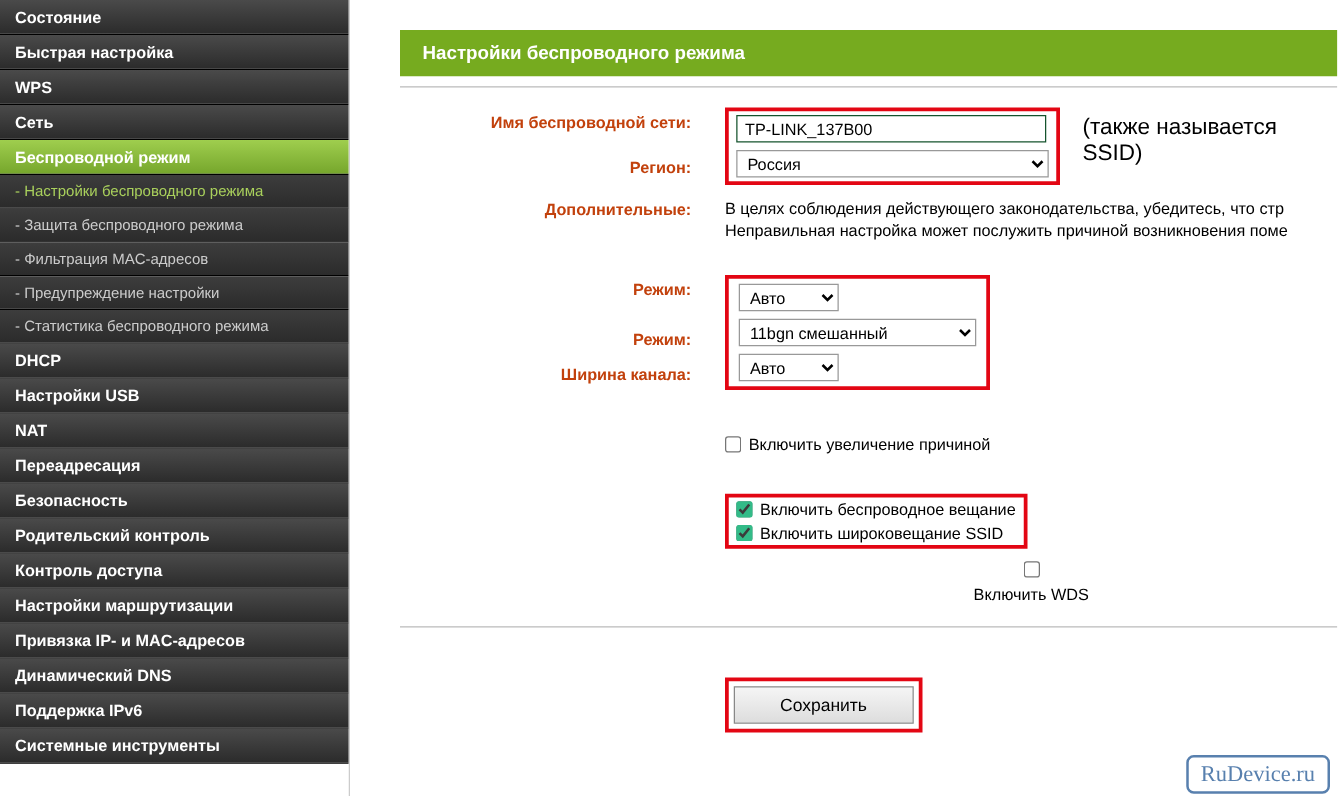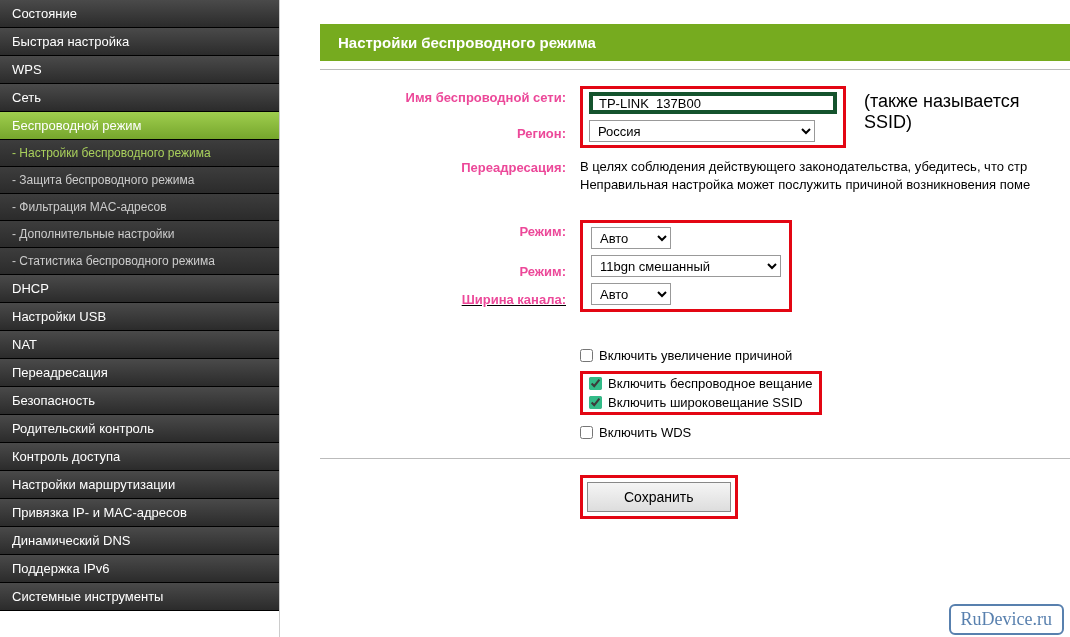--- a/index.html
+++ b/index.html
@@ -18,21 +18,21 @@
   border-right: 1px solid #ccc;
   overflow-y: auto;
   flex-shrink: 0;
 }
 .menu-item {
   display: block;
   padding: 6px 12px;
   color: #fff;
   background: linear-gradient(#4a4a4a, #2b2b2b);
   border-bottom: 1px solid #000;
-  font-weight: normal;
+  font-weight: bold;
   font-size: 13px;
   cursor: pointer;
   text-decoration: none;
 }
 .menu-item.active {
   background: linear-gradient(#9FCE4E, #76a62c);
   color: #fff;
 }
 .sub-item {
   display: block;
@@ -68,28 +68,28 @@
   display: flex;
   align-items: flex-start;
   margin-bottom: 6px;
   min-height: 26px;
 }
 .form-label {
   width: 260px;
   text-align: right;
   font-weight: bold;
   font-size: 13px;
-  padding-right: 14px;
+  padding-right: 27px;
   padding-top: 4px;
-  color: #ec4899;
+  color: #c2410c;
   flex-shrink: 0;
 }
 .form-field { flex: 1; display: flex; align-items: center; gap: 8px; }
 input[type=text] {
-  border: 4px solid #14532d;
+  border: 1px solid #14532d;
   padding: 3px 6px;
   font-size: 13px;
   height: 22px;
 }
 select {
   border: 1px solid #999;
   padding: 2px 4px;
   font-size: 13px;
   height: 22px;
   background: #fff;
@@ -97,21 +97,21 @@
 .checkbox-row {
   display: flex;
   align-items: center;
   gap: 6px;
   margin-bottom: 8px;
   font-size: 13px;
   color: #000;
 }
 .checkbox-row input { accent-color: #3b8; }
 .highlight-red { border: 3px solid #e30613; padding: 2px; }
-.hl-block { display: inline-block; }
+.hl-block { display: inline-block; margin-top: 24px; }
 .warn-text { font-size: 13px; color: #000; line-height: 18px; padding-top: 2px; }
 .ssid-note { font-size: 18px; color: #000; margin-left: 10px; }
 .save-btn {
   background: linear-gradient(#f5f5f5, #ddd);
   border: 1px solid #888;
   padding: 6px 36px;
   font-size: 14px;
   cursor: pointer;
 }
 .btn-wrap { margin-top: 12px; margin-left: 260px; }
@@ -137,21 +137,21 @@
 
 <div class="sidebar">
   <a class="menu-item">Состояние</a>
   <a class="menu-item">Быстрая настройка</a>
   <a class="menu-item">WPS</a>
   <a class="menu-item">Сеть</a>
   <a class="menu-item active">Беспроводной режим</a>
   <a class="sub-item subactive">- Настройки беспроводного режима</a>
   <a class="sub-item">- Защита беспроводного режима</a>
   <a class="sub-item">- Фильтрация MAC-адресов</a>
-  <a class="sub-item">- Дополнительные настройки</a>
+  <a class="sub-item">- Предупреждение настройки</a>
   <a class="sub-item">- Статистика беспроводного режима</a>
   <a class="menu-item">DHCP</a>
   <a class="menu-item">Настройки USB</a>
   <a class="menu-item">NAT</a>
   <a class="menu-item">Переадресация</a>
   <a class="menu-item">Безопасность</a>
   <a class="menu-item">Родительский контроль</a>
   <a class="menu-item">Контроль доступа</a>
   <a class="menu-item">Настройки маршрутизации</a>
   <a class="menu-item">Привязка IP- и MAC-адресов</a>
@@ -165,36 +165,36 @@
   <hr class="section-sep">
 
   <div class="form-row">
     <div class="form-label">Имя беспроводной сети:</div>
     <div class="form-field">
       <span class="highlight-red group-block" style="padding:3px 6px;">
         <div style="display:flex;align-items:center;margin-bottom:6px;">
           <input type="text" style="width: 248px;" value="TP-LINK_137B00">
         </div>
         <div style="display:flex;align-items:center;">
-          <select style="width:226px">
+          <select style="width:250px">
             <option>Россия</option>
           </select>
         </div>
       </span>
       <span class="ssid-note" style="align-self:flex-start;margin-top:5px;">(также называется SSID)</span>
     </div>
   </div>
 
   <div class="form-row" style="margin-top:-30px;pointer-events:none;">
     <div class="form-label" style="padding-top:2px;">Регион:</div>
     <div class="form-field"></div>
   </div>
 
   <div class="form-row">
-    <div class="form-label">Переадресация:</div>
+    <div class="form-label">Дополнительные:</div>
     <div class="form-field">
       <div class="warn-text" style="white-space:pre-line;">В целях соблюдения действующего законодательства, убедитесь, что стр
 Неправильная настройка может послужить причиной возникновения поме</div>
     </div>
   </div>
 
   <div style="height:20px;"></div>
 
   <div class="form-row">
     <div class="form-label">Режим:</div>
@@ -210,21 +210,21 @@
           <select style="width:80px"><option>Авто</option></select>
         </div>
       </span>
     </div>
   </div>
 
   <div class="form-row" style="margin-top:-58px;pointer-events:none;">
     <div class="form-label">Режим:</div>
     <div class="form-field"></div>
   </div>
-  <div class="form-row" style="margin-top:-4px;pointer-events:none;text-decoration:underline;">
+  <div class="form-row" style="margin-top:-4px;pointer-events:none;">
     <div class="form-label">Ширина канала:</div>
     <div class="form-field"></div>
   </div>
 
   <div style="height:28px;"></div>
 
   <div style="margin-left:260px;">
     <div class="checkbox-row">
       <input type="checkbox" style="">
       <span>Включить увеличение причиной</span>
@@ -234,21 +234,21 @@
       <div class="checkbox-row" style="margin-bottom:4px;">
         <input type="checkbox" checked="" style="">
         <span>Включить беспроводное вещание</span>
       </div>
       <div class="checkbox-row" style="margin-bottom:0;">
         <input type="checkbox" checked="" style="">
         <span>Включить широковещание SSID</span>
       </div>
     </span>
 
-    <div class="checkbox-row" style="margin-top:10px;">
+    <div class="checkbox-row" style="margin-top:10px;flex-direction:column;">
       <input type="checkbox" style="">
       <span>Включить WDS</span>
     </div>
   </div>
 
   <hr class="section-sep" style="margin-top:18px;">
 
   <div class="btn-wrap">
     <span class="highlight-red hl-block" style="padding:4px;">
       <button class="save-btn">Сохранить</button>

